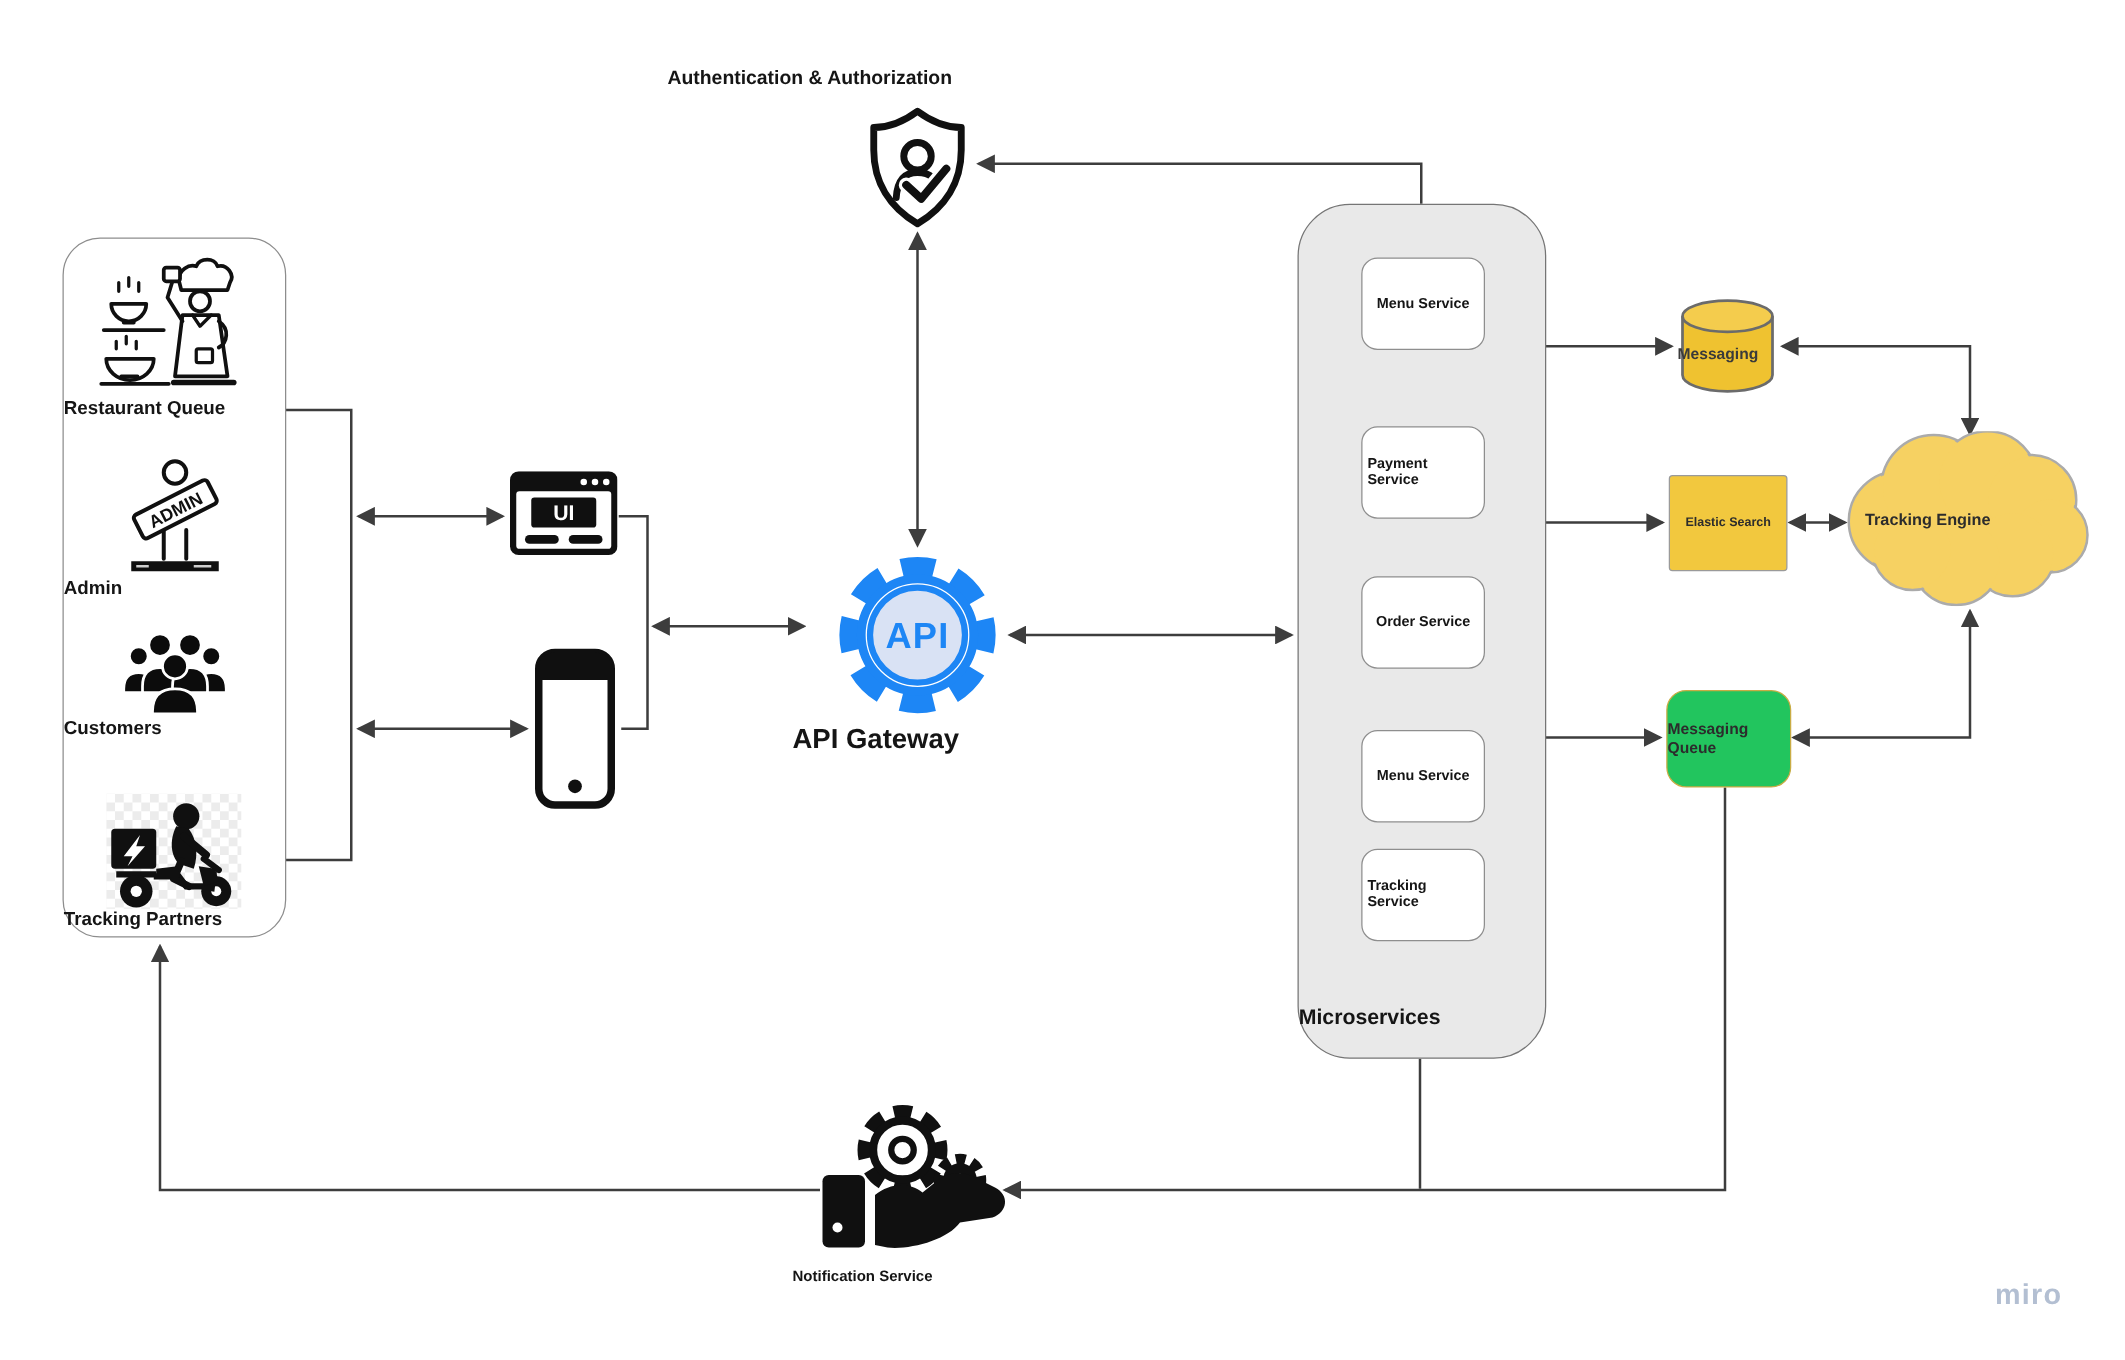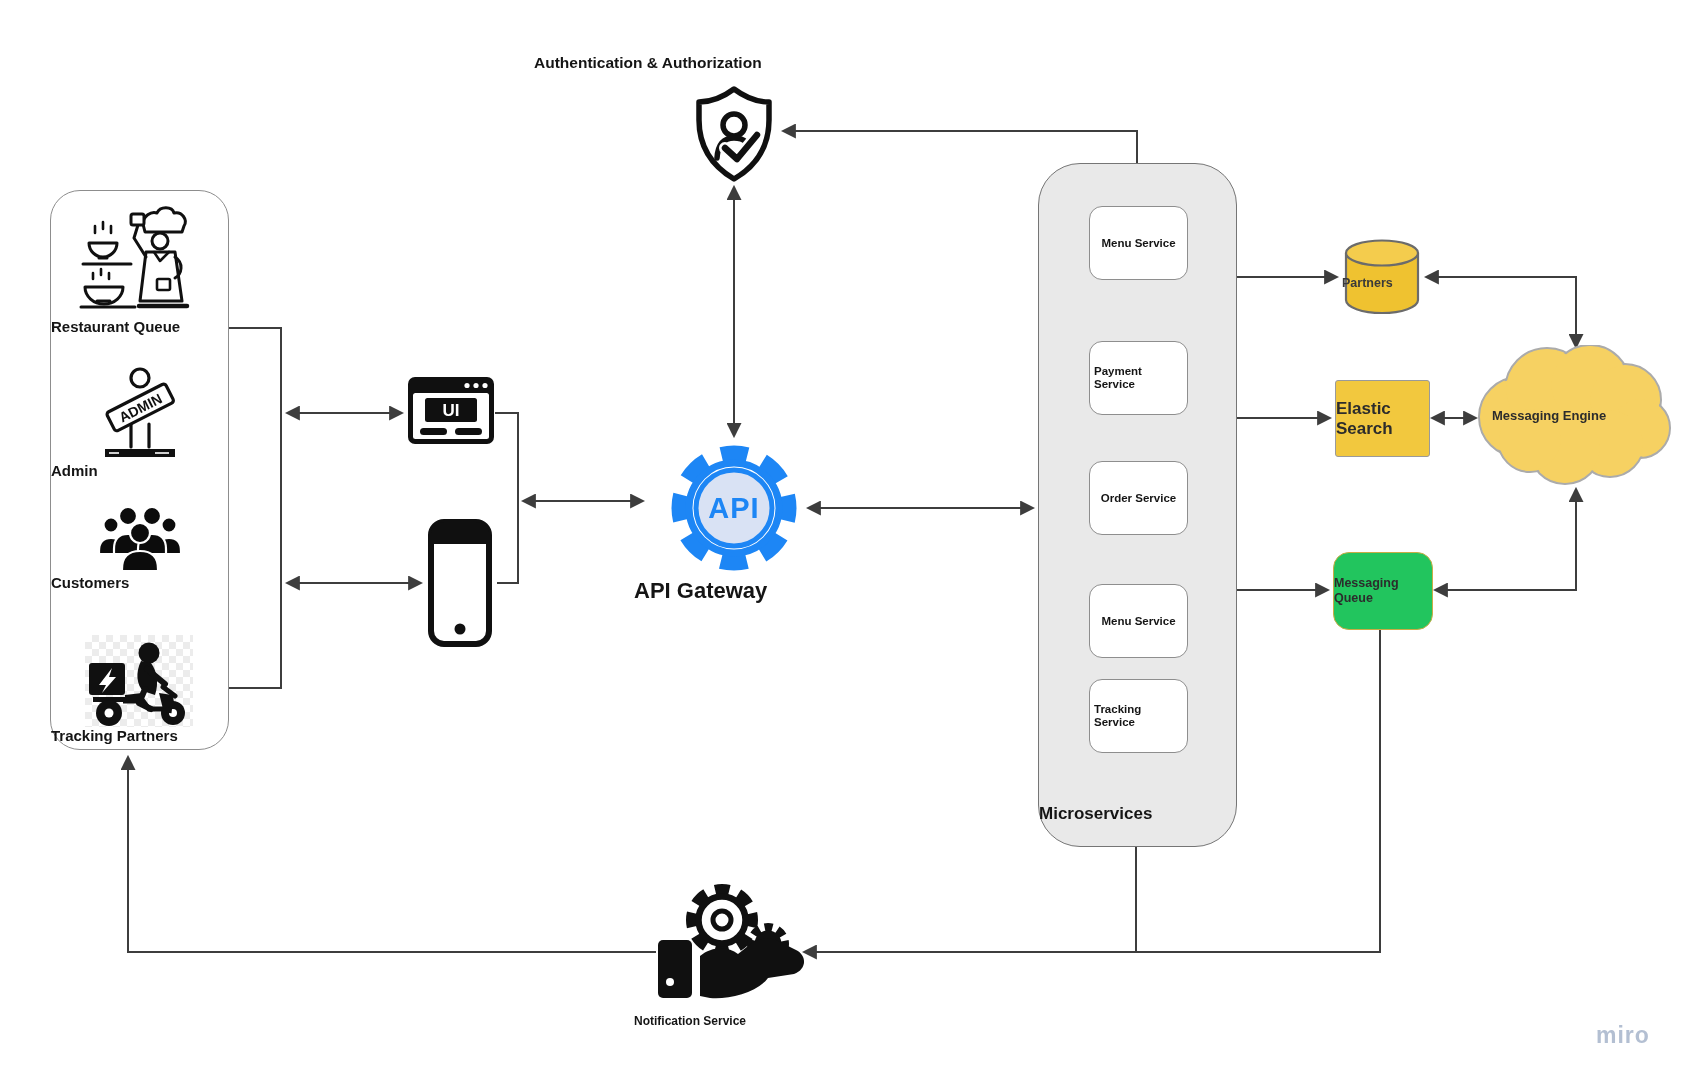--- a/index.html
+++ b/index.html
@@ -22,21 +22,21 @@
   .ms-box{left:1038px;top:163px;width:197px;height:682px;background:#E9E9E9;
           border:1px solid #757575;border-radius:42px;}
   .svc{position:absolute;left:50px;width:97px;height:72px;background:#fff;border:1px solid #8e8e8e;
        border-radius:13px;display:flex;align-items:center;justify-content:center;}
   .svc .lbl{font-size:11.5px;line-height:13px;padding:0 4px;}
   .ms-title{position:absolute;left:0;bottom:22px;width:100%;font-size:17px;}
   
   .db-label{left:1342px;top:276px;width:80px;font-size:12.5px;color:#3a3a3a;}
   .es-box{left:1335px;top:380px;width:93px;height:75px;background:#F2C83E;border:1px solid #9a9a9a;
           border-radius:3px;display:flex;align-items:center;justify-content:center;}
-  .es-box .lbl{font-size:17px;color:#2c2c2c;}
+  .es-box .lbl{font-size:10px;color:#2c2c2c;}
   .mq-box{left:1333px;top:552px;width:98px;height:76px;background:#22c55e;border:1px solid #c9ac45;
           border-radius:16px;display:flex;align-items:center;justify-content:center;}
   .mq-box .lbl{font-size:12.5px;line-height:15px;color:#2c2c2c;}
   .te-label{left:1492px;top:408px;width:170px;font-size:13px;color:#2c2c2c;}
   
   .notif-label{left:634px;top:1014px;width:200px;font-size:12px;}
   
   .watermark{left:1596px;top:1022px;width:80px;font-size:23px;font-weight:600;
              color:#b3bfd2;letter-spacing:1px;text-align:left;}
 </style>
@@ -215,21 +215,21 @@
     </div>
     <div class="ms-title lbl">Microservices</div>
   </div>
 
   <div class="node" style="left:1342px;top:236px">
     <svg width="80" height="86" viewBox="0 0 80 86">
       <path d="M4 17 V64 A36 13 0 0 0 76 64 V17" fill="#EFC230" stroke="#6b6b6b" stroke-width="2.2"></path>
       <ellipse cx="40" cy="17" rx="36" ry="12.5" fill="#F4CC4D" stroke="#6b6b6b" stroke-width="2.2"></ellipse>
     </svg>
   </div>
-  <div class="node lbl db-label">Partners</div>
+  <div class="node lbl db-label">Messaging</div>
 
   <div class="node es-box">
     <div class="lbl">Elastic Search</div>
   </div>
 
   <div class="node mq-box">
     <div class="lbl">Messaging Queue</div>
   </div>
 
   <div class="node" style="left:1475px;top:345px">
@@ -249,21 +249,21 @@
           <circle cx="72" cy="45" r="40.5"></circle>
           <circle cx="115" cy="40" r="38.5"></circle>
         <circle cx="150" cy="55" r="34.5"></circle>
           <circle cx="165" cy="83" r="28.5"></circle>
           <circle cx="135" cy="98" r="32.5"></circle>
         <circle cx="90" cy="103" r="34.5"></circle>
           <circle cx="55" cy="95" r="30.5"></circle>
       </g>
     </svg>
   </div>
-  <div class="node lbl te-label">Messaging Engine</div>
+  <div class="node lbl te-label">Tracking Engine</div>
 
   <div class="node" style="left:650px;top:878px">
     <svg width="170" height="128" viewBox="0 0 170 128">
       <circle cx="72" cy="42" r="30" fill="none" stroke="#101010" stroke-width="12" stroke-dasharray="14 9.56" stroke-dashoffset="7"></circle>
       <circle cx="72" cy="42" r="23.5" fill="#fff" stroke="#101010" stroke-width="6.5"></circle>
       <circle cx="72" cy="42" r="9" fill="#fff" stroke="#101010" stroke-width="5"></circle>
       <circle cx="118" cy="66" r="16" fill="none" stroke="#101010" stroke-width="10" stroke-dasharray="7.5 5.07" stroke-dashoffset="3.75"></circle>
       <circle cx="118" cy="66" r="13.5" fill="#101010"></circle>
       <circle cx="118" cy="66" r="5" fill="#fff"></circle>
       <rect x="8" y="62" width="34" height="58" rx="5" fill="#101010"></rect>

